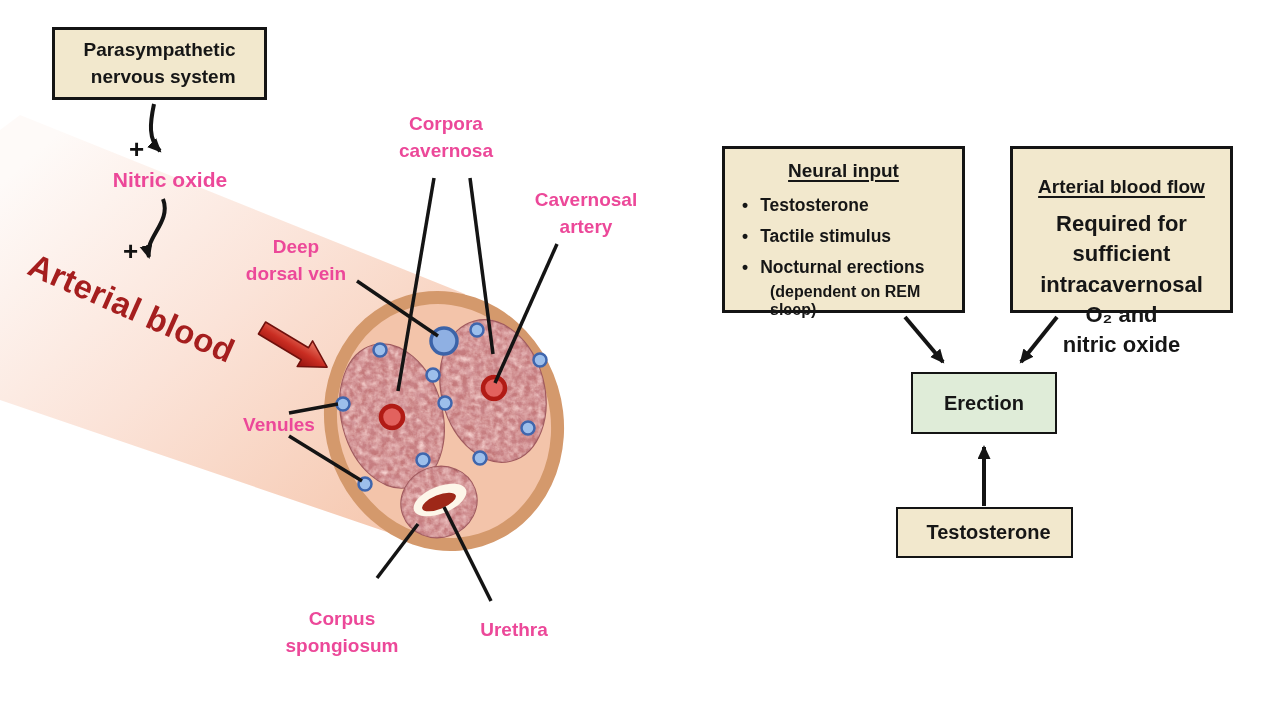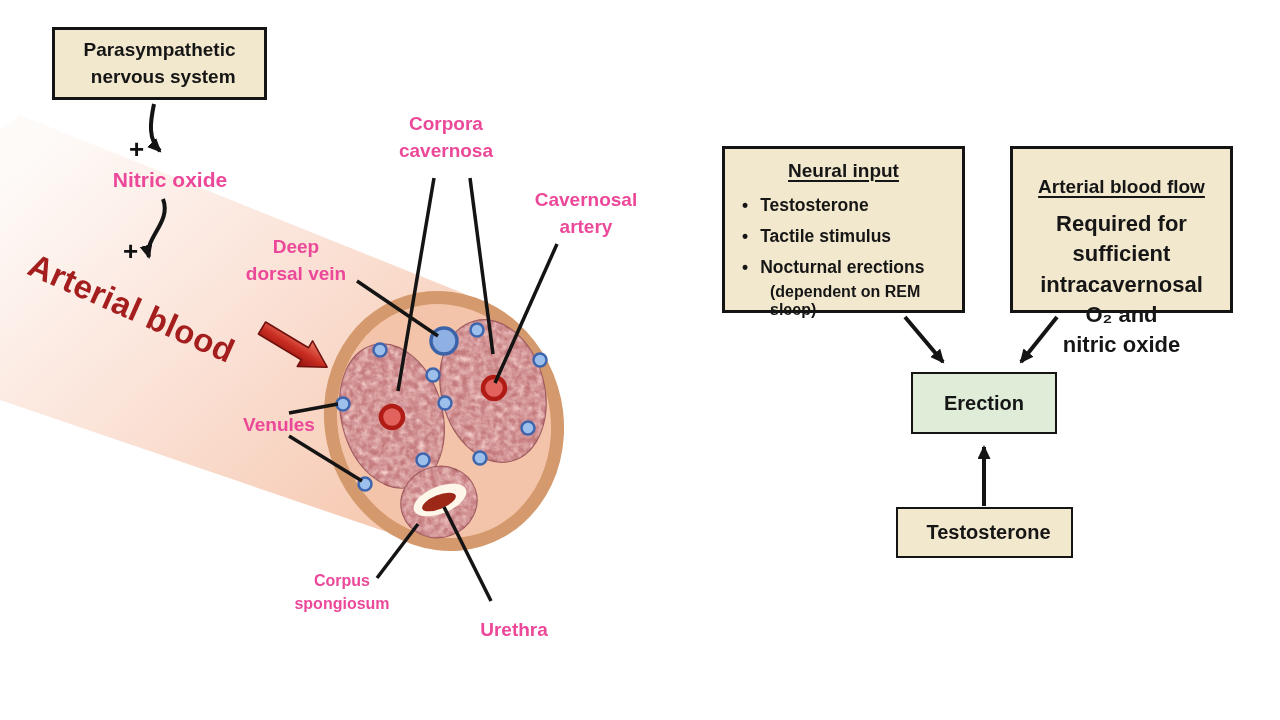--- a/index.html
+++ b/index.html
@@ -163,21 +163,21 @@
 cavernosa</div>
 
 <div class="lbl" style="left:525px;top:187px;width:122px;font-size:19px;">Cavernosal
 artery</div>
 
 <div class="lbl" style="left:236px;top:234px;width:120px;font-size:19px;">Deep
 dorsal vein</div>
 
 <div class="lbl" style="left:197px;top:412px;width:84px;font-size:19px;margin-left:40px;">Venules</div>
 
-<div class="lbl" style="left:277px;top:570px;width:130px;font-size:16px;">Corpus
+<div class="lbl" style="left:277px;top:606px;width:130px;font-size:19px;">Corpus
 spongiosum</div>
 
 <div class="lbl" style="left:469px;top:617px;width:90px;font-size:19px;">Urethra</div>
 
 <div class="panel" style="left:722px;top:146px;width:243px;height:167px;">
   <div class="panel-title">Neural input</div>
   <div class="bullets">
     <div class="bullet-row">
       <span>•</span>
       <span>Testosterone</span>

